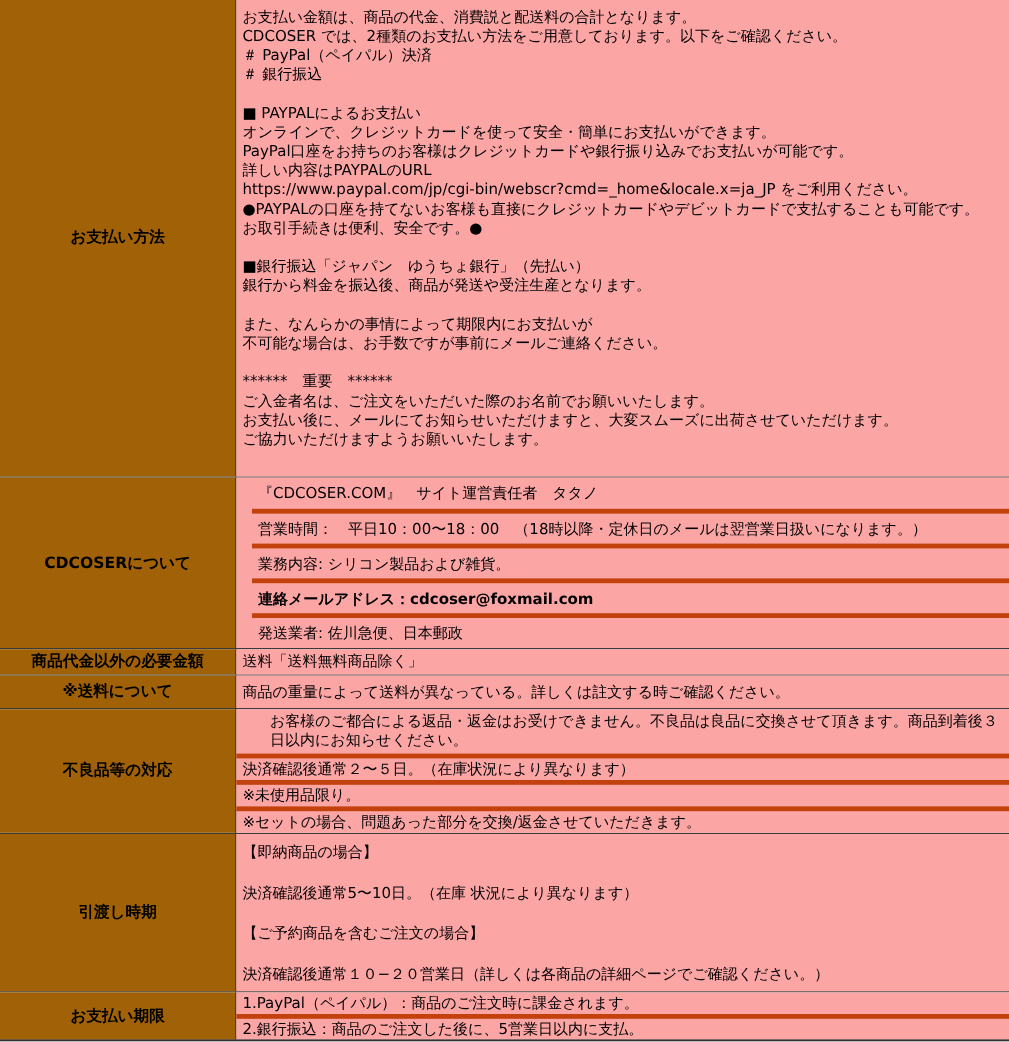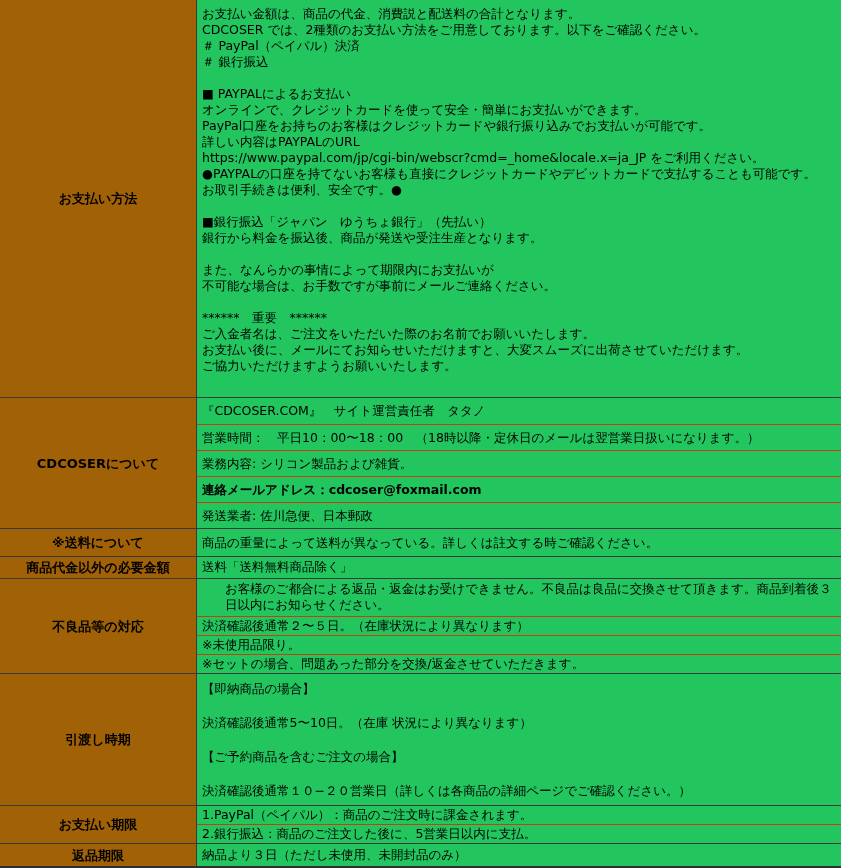--- a/index.html
+++ b/index.html
@@ -33,35 +33,35 @@
     text-align: center;
     font-weight: bold;
     font-size: 13px;
     padding: 2px 3px;
     line-height: 17px;
   }
   .cnt {
     flex: 1 1 auto;
     display: flex;
     flex-direction: column;
-    background: #22c55e;
+    background: #fca5a5;
     min-width: 0;
     justify-content: flex-end;
   }
   .cell {
     white-space: pre-wrap;
     word-break: break-all;
     line-height: 17px;
     padding: 4px 5px;
     flex: 1 1 auto;
   }
-  .cnt > .cell + .cell { border-top: 1px solid #c2410c; }
+  .cnt > .cell + .cell { border-top: 4px solid #c2410c; }
   .cell-payment { line-height: 16px; padding: 6px 5px 8px 5px; }
   .row-payment { min-height: 397px; }
-  .cell-about { padding: 4px 5px; min-height: 26px; }
+  .cell-about { padding: 4px 5px; min-height: 26px; margin-left: 13px; }
   .cell-fee { padding: 2px 5px; line-height: 16px; }
   .cell-shipnote { padding: 5px 5px; }
   .cell-defect { padding: 1px 5px; line-height: 16px; }
   .cell-defect-first { padding: 2px 5px 3px 5px; margin-left: 23px; }
   .row-delivery { min-height: 126px; }
   .cell-delivery { padding: 6px 5px; }
   .cell-deadline { padding: 1px 5px; line-height: 16px; }
   .cell-return { padding: 3px 5px; line-height: 16px; }
   .bold { font-weight: bold; }
 </style>
@@ -104,30 +104,30 @@
     <div class="cnt">
       <div class="cell cell-about">『CDCOSER.COM』　サイト運営責任者　タタノ</div>
       <div class="cell cell-about">営業時間：　平日10：00〜18：00　（18時以降・定休日のメールは翌営業日扱いになります。）</div>
       <div class="cell cell-about">業務内容: シリコン製品および雑貨。</div>
       <div class="cell cell-about bold">連絡メールアドレス：cdcoser@foxmail.com</div>
       <div class="cell cell-about">発送業者: 佐川急便、日本郵政</div>
     </div>
   </div>
 
   <div class="row">
-    <div class="hdr">※送料について</div>
+    <div class="hdr">商品代金以外の必要金額</div>
     <div class="cnt">
-      <div class="cell cell-shipnote">商品の重量によって送料が異なっている。詳しくは註文する時ご確認ください。</div>
+      <div class="cell cell-fee">送料「送料無料商品除く」</div>
     </div>
   </div>
 
   <div class="row">
-    <div class="hdr">商品代金以外の必要金額</div>
+    <div class="hdr">※送料について</div>
     <div class="cnt">
-      <div class="cell cell-fee">送料「送料無料商品除く」</div>
+      <div class="cell cell-shipnote">商品の重量によって送料が異なっている。詳しくは註文する時ご確認ください。</div>
     </div>
   </div>
 
   <div class="row">
     <div class="hdr">不良品等の対応</div>
     <div class="cnt">
       <div class="cell cell-defect cell-defect-first">お客様のご都合による返品・返金はお受けできません。不良品は良品に交換させて頂きます。商品到着後３日以内にお知らせください。</div>
       <div class="cell cell-defect">決済確認後通常２〜５日。（在庫状況により異なります）</div>
       <div class="cell cell-defect">※未使用品限り。</div>
       <div class="cell cell-defect">※セットの場合、問題あった部分を交換/返金させていただきます。</div>

